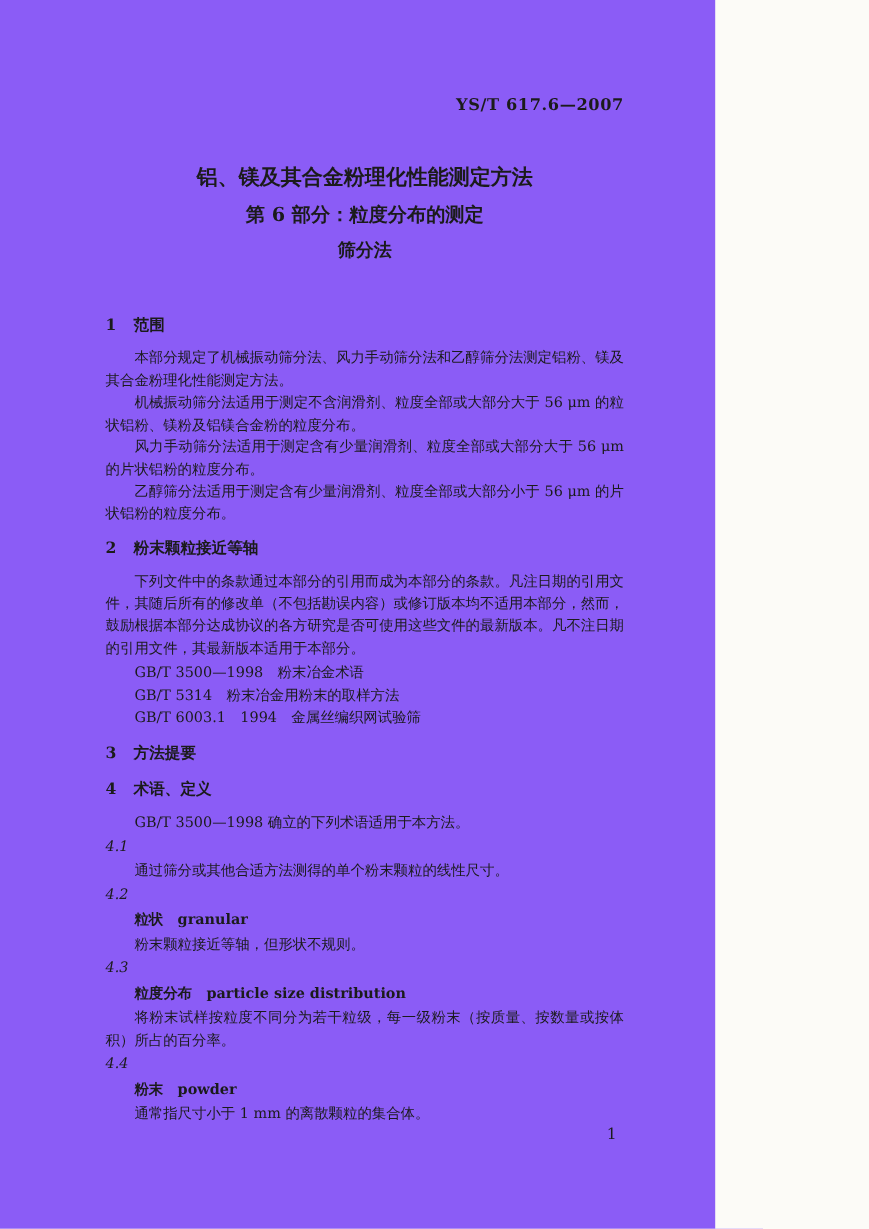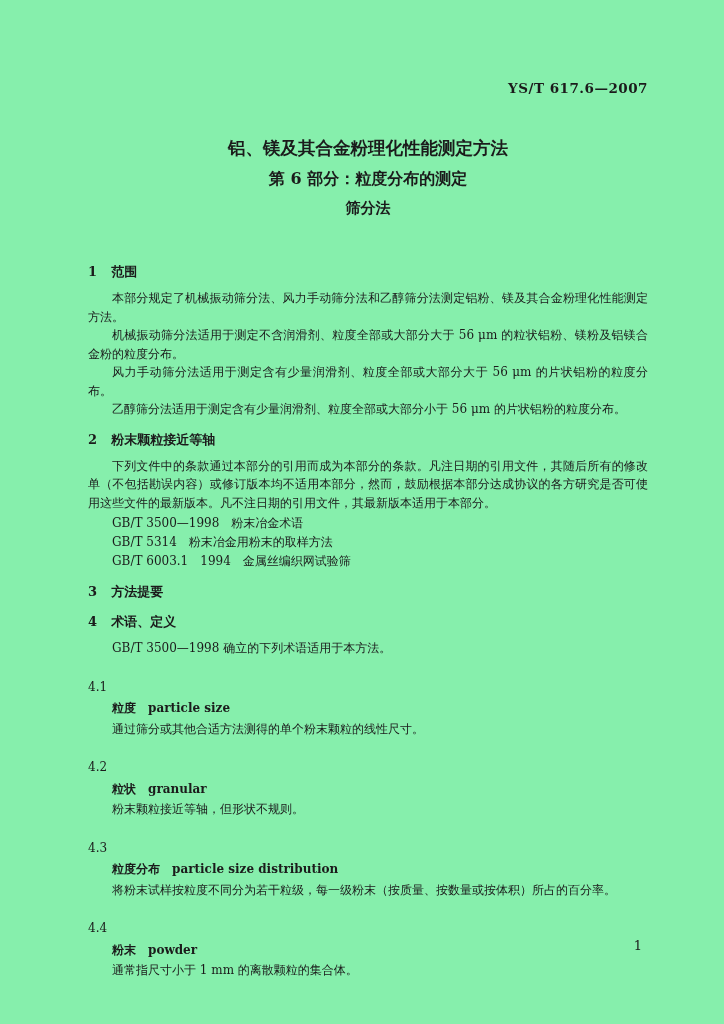--- a/index.html
+++ b/index.html
@@ -4,25 +4,25 @@
 <style>
   * { margin: 0; padding: 0; box-sizing: border-box; }
   html, body { width: 724px; height: 1024px; }
   body {
     background: #fcfbf7;
     color: #1b1b1b;
     font-family: "DejaVu Serif", "Liberation Serif", serif;
   }
   .page {
     position: relative;
-    width: 724px;
+    width: 596px;
     height: 1024px;
     overflow: hidden;
     padding: 0 76px 0 88px;
-    background: #86efac;
+    background: #8b5cf6;
   }
   .doc-header {
     margin-top: 80px;
     text-align: right;
     font-size: 13.5px;
     font-weight: bold;
     letter-spacing: 0.5px;
   }
   .title-block {
     margin-top: 40px;
@@ -50,21 +50,22 @@
   }
   .refs {
     font-size: 12px;
     line-height: 19px;
     margin-left: 2em;
     margin-top: 2px;
   }
   .term-number {
     font-size: 12px;
     line-height: 18.5px;
-    margin-top: 20px;
+    margin-top: 1px;
+    font-style: italic;
   }
   .term-name {
     font-size: 12px;
     font-weight: bold;
     line-height: 18.5px;
     margin-left: 2em;
     margin-top: 3px;
   }
   .term-name .en { margin-left: 1em; }
   .term-def { margin-top: 2px; }
@@ -103,21 +104,20 @@
     <div class="ref">GB/T 6003.1　1994　金属丝编织网试验筛</div>
   </div>
 
   <h2 class="sec"><span class="num">3</span><span>方法提要</span></h2>
 
   <h2 class="sec"><span class="num">4</span><span>术语、定义</span></h2>
   <p class="para">GB/T 3500—1998 确立的下列术语适用于本方法。</p>
 
   <div class="term">
     <div class="term-number">4.1</div>
-    <div class="term-name"><span>粒度</span><span class="en">particle size</span></div>
     <p class="para term-def">通过筛分或其他合适方法测得的单个粉末颗粒的线性尺寸。</p>
   </div>
 
   <div class="term">
     <div class="term-number">4.2</div>
     <div class="term-name"><span>粒状</span><span class="en">granular</span></div>
     <p class="para term-def">粉末颗粒接近等轴，但形状不规则。</p>
   </div>
 
   <div class="term">

